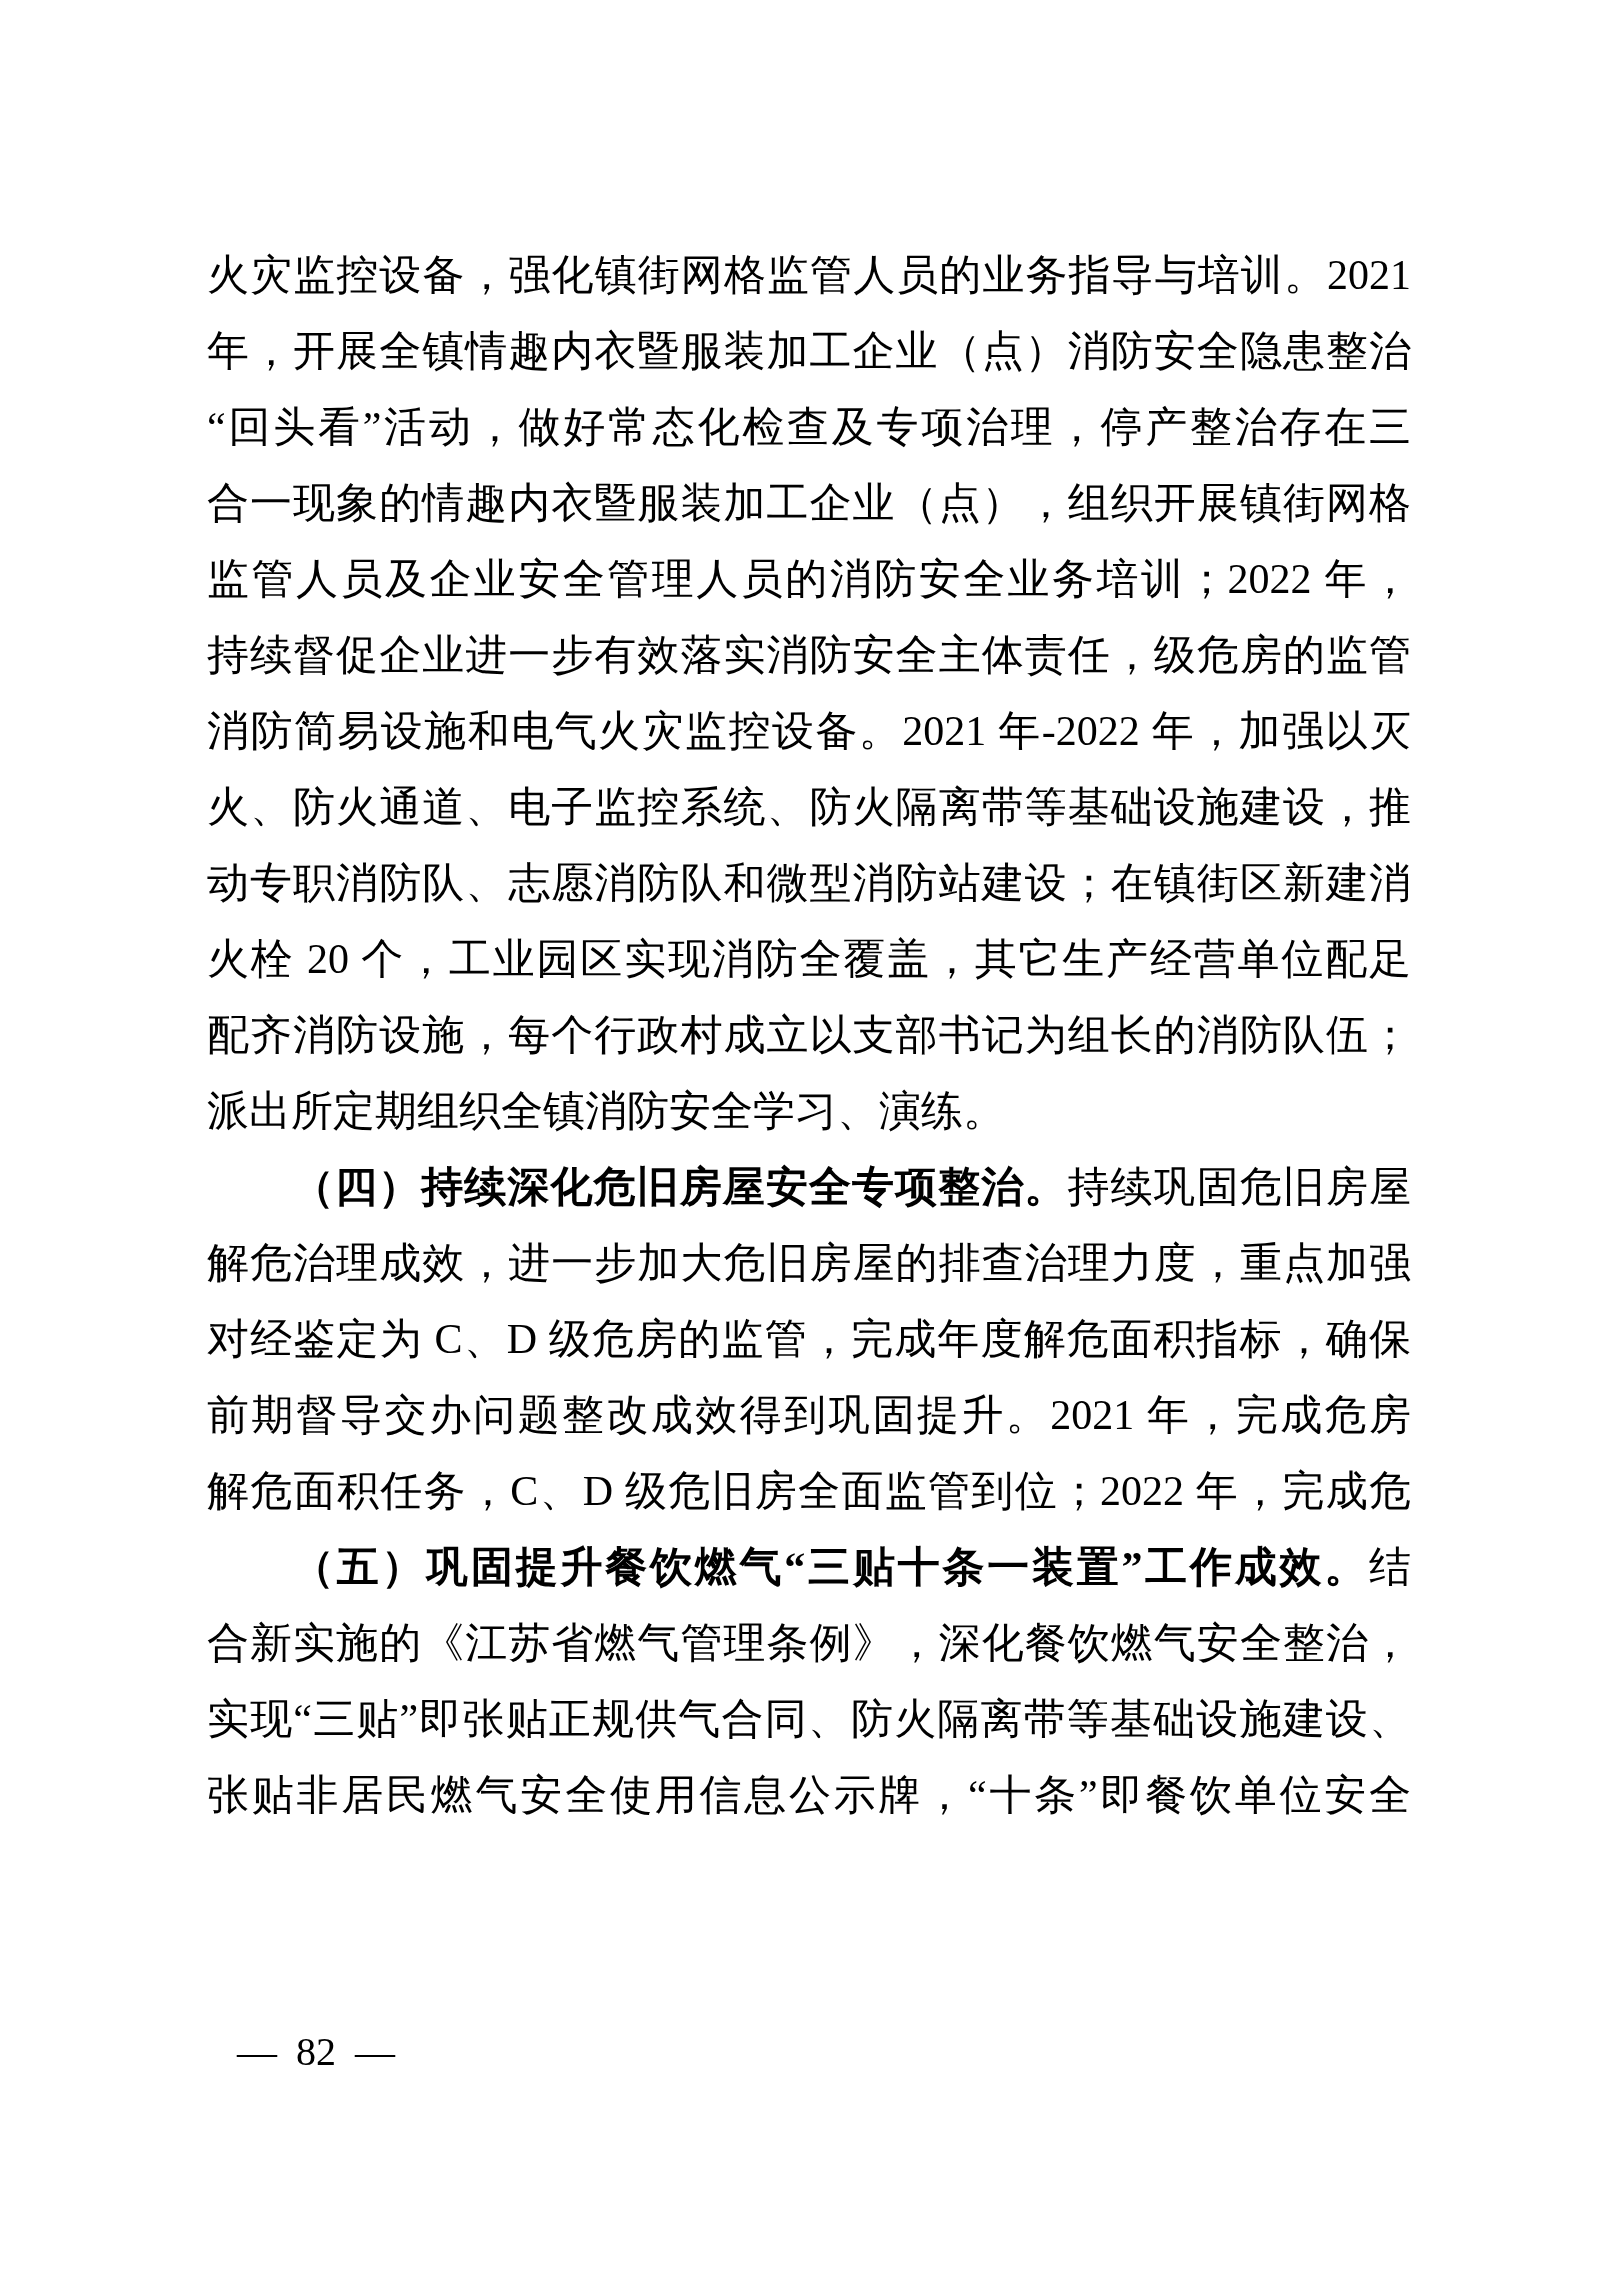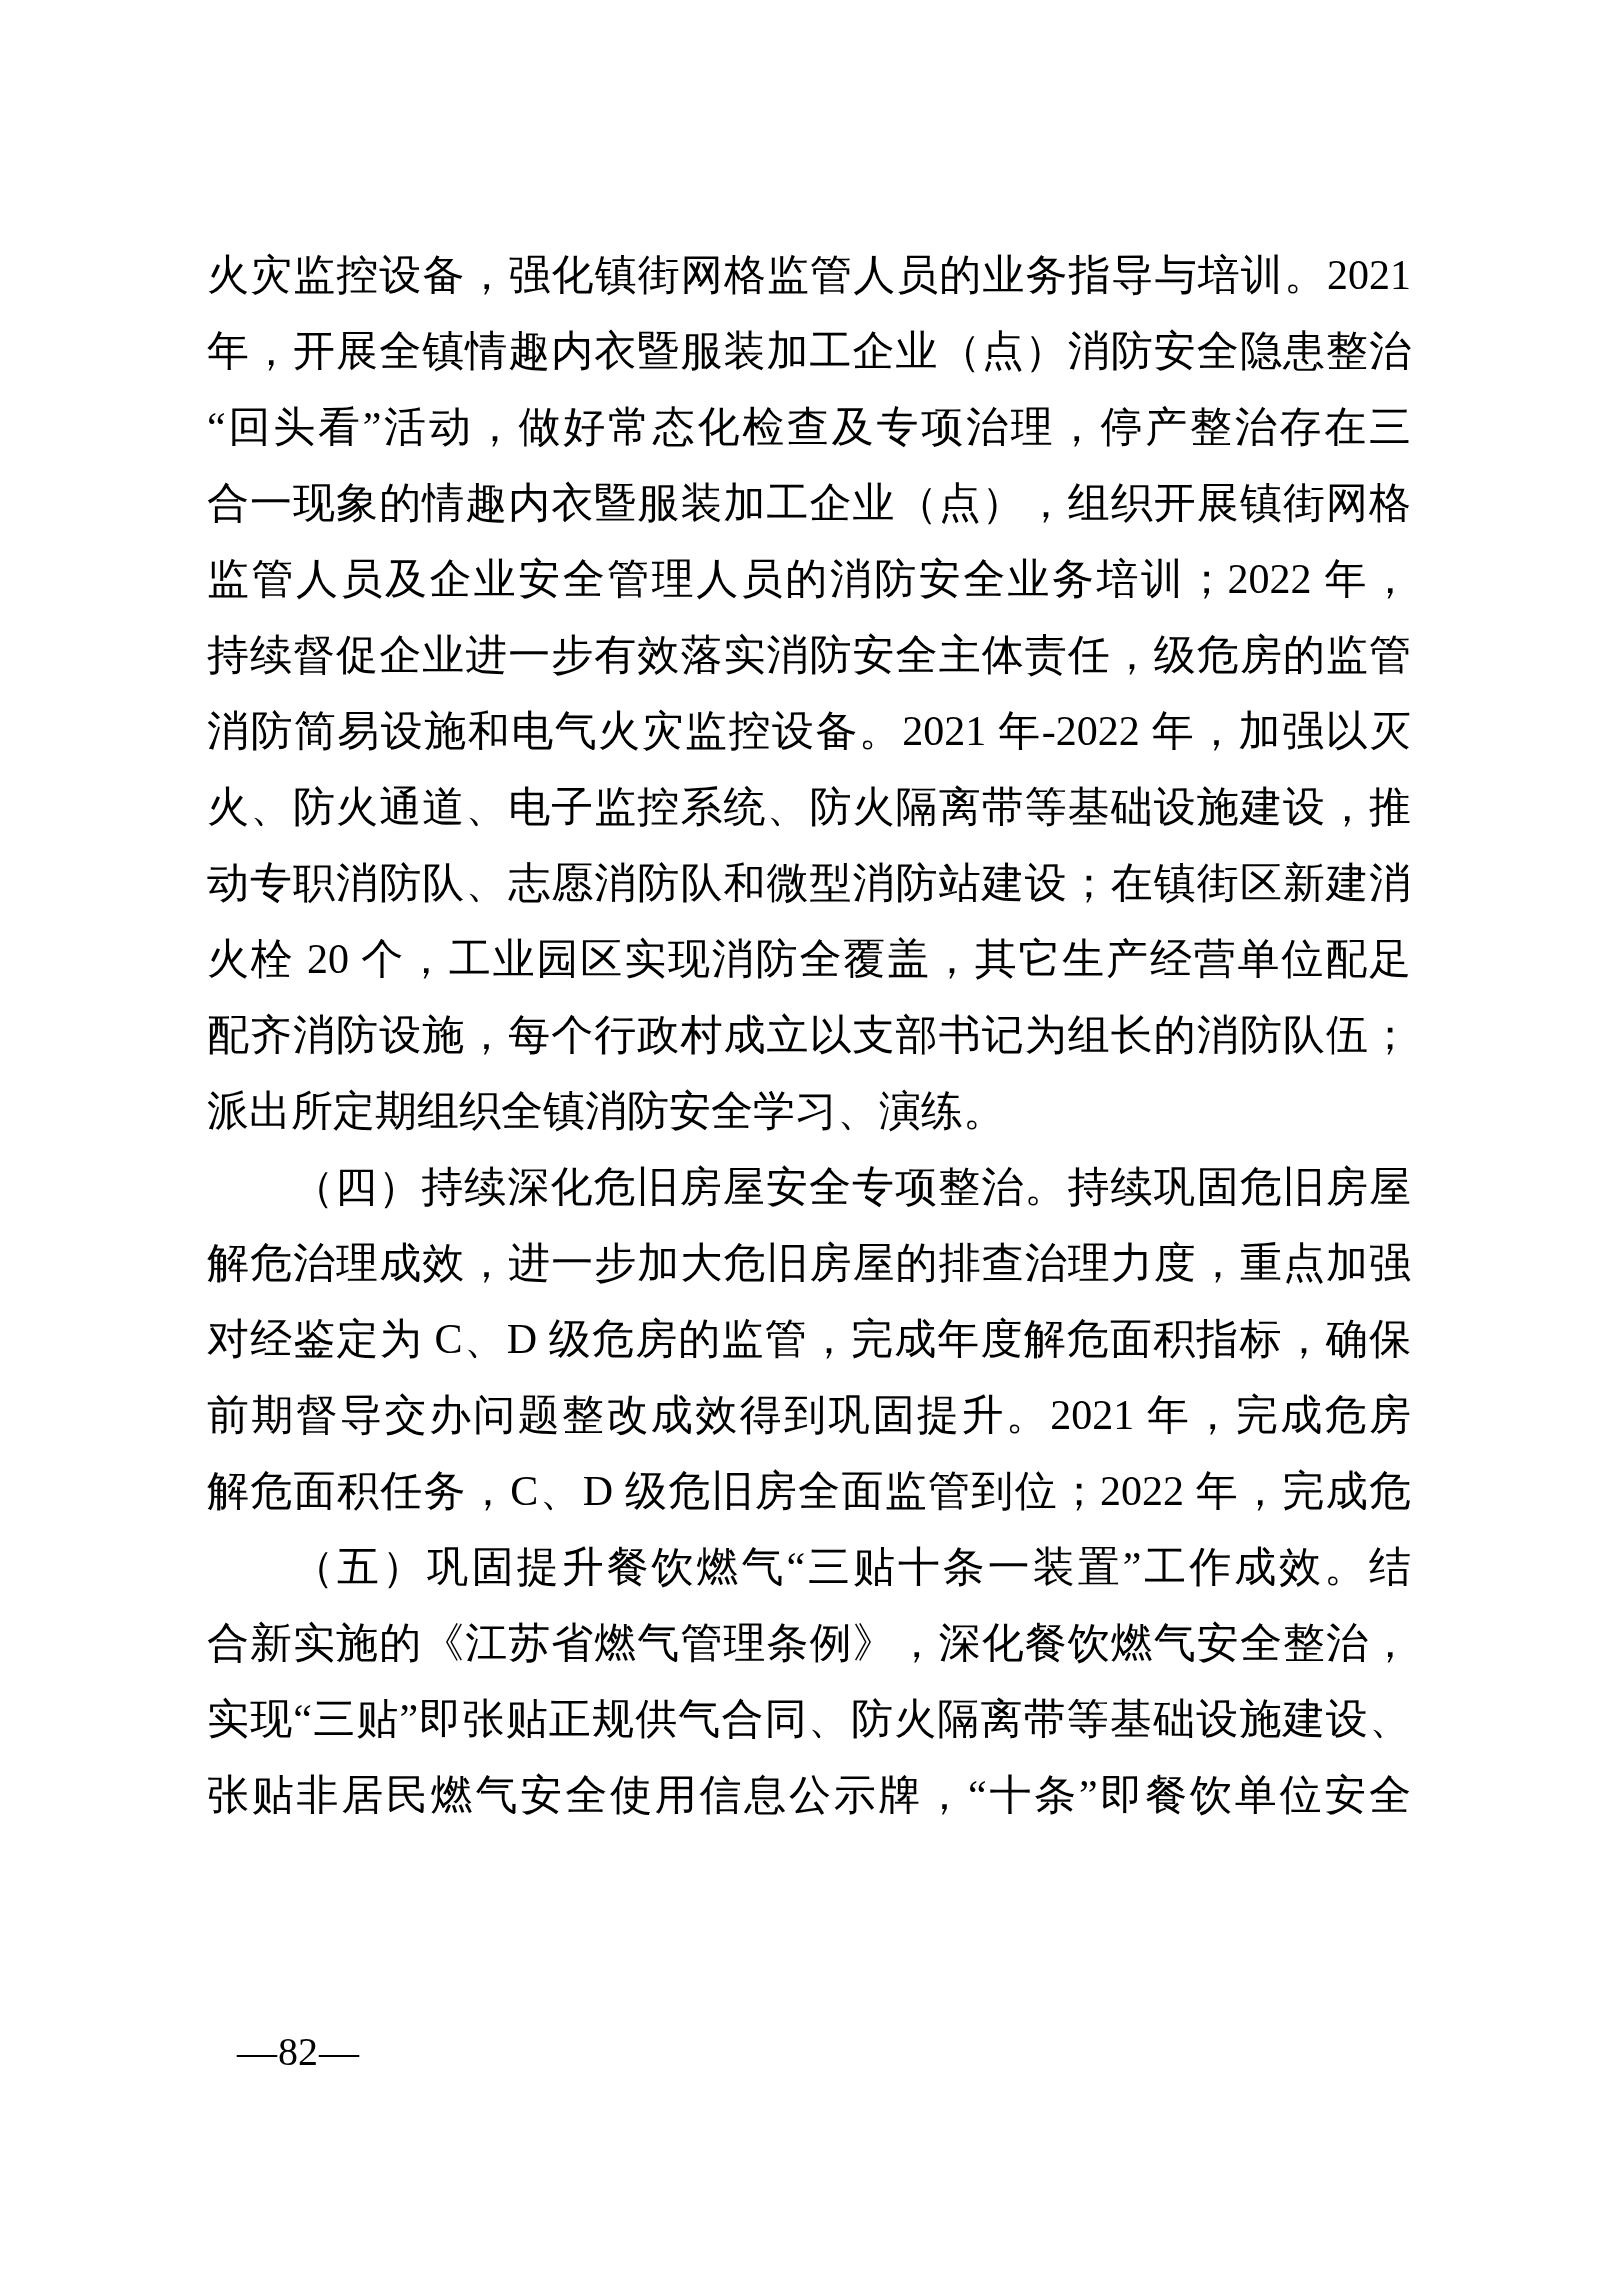--- a/index.html
+++ b/index.html
@@ -27,32 +27,32 @@
     text-justify: inter-ideograph;
     white-space: nowrap;
   }
   .line.end {
     text-align-last: left;
   }
   .line.indent {
     text-indent: 85px;
   }
   .bold-run {
-    font-weight: 400;
+    font-weight: 700;
   }
   .page-footer {
     position: absolute;
     left: 237px;
     top: 2030px;
     font-size: 40px;
     line-height: 44px;
     white-space: nowrap;
   }
   .page-footer .num {
-    margin: 0 1px;
+    margin: 0 19px;
   }
 </style>
 </head>
 <body>
 
 <div class="page">
   <main class="text-block">
     <div class="line">火灾监控设备，强化镇街网格监管人员的业务指导与培训。2021</div>
     <div class="line">年，开展全镇情趣内衣暨服装加工企业（点）消防安全隐患整治</div>
     <div class="line">“回头看”活动，做好常态化检查及专项治理，停产整治存在三</div>

